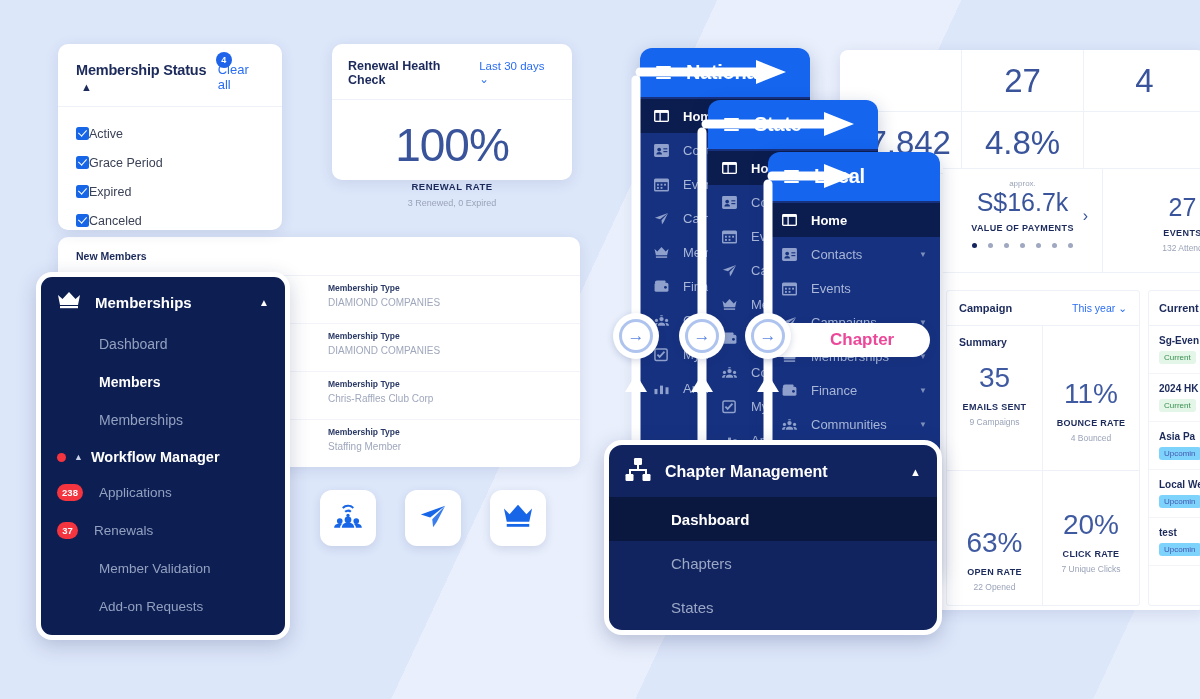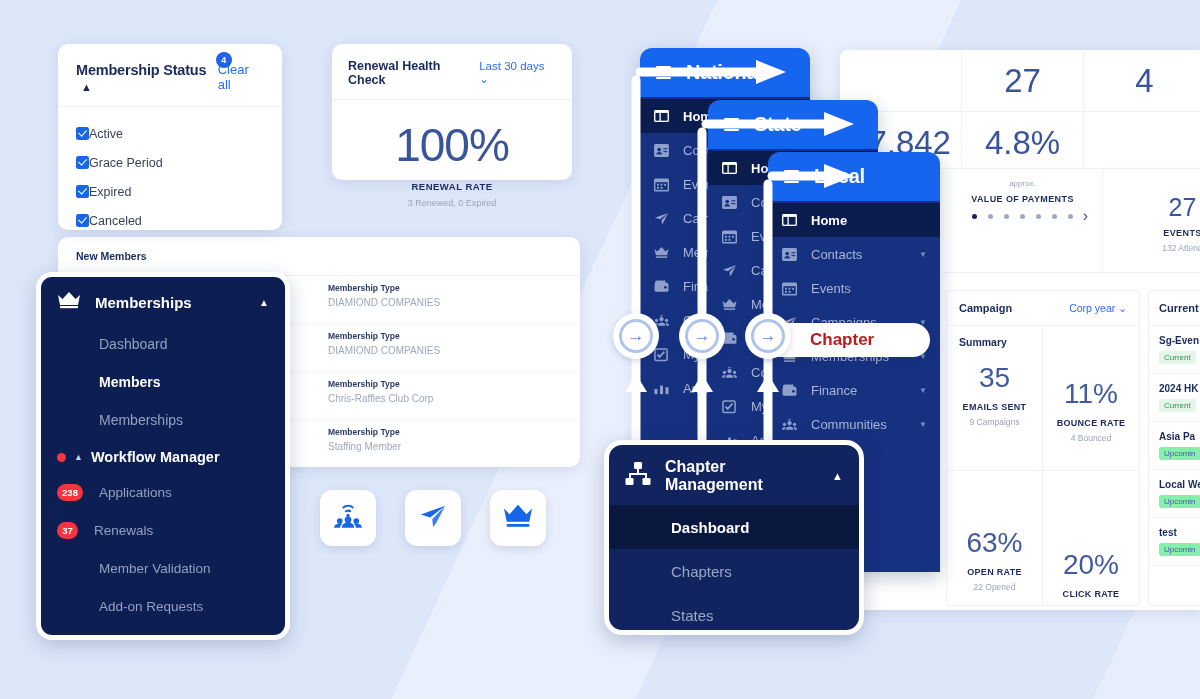--- a/index.html
+++ b/index.html
@@ -121,21 +121,21 @@
   .cp-note{ font-size:8.5px; color:#9aa3b8; margin-top:5px; }
 
   
   #events-panel{ position:absolute; left:1148px; top:290px; width:60px; height:316px;
                  background:#fff; border:1px solid #eef1f7; border-radius:3px; overflow:hidden; }
   .ev-head{ padding:11px 10px; font-size:11px; font-weight:700; color:#1b2a5b; border-bottom:1px solid #eef1f7; }
   .ev-row{ padding:9px 10px; border-bottom:1px solid #f2f4f9; white-space:nowrap; }
   .ev-name{ font-size:10px; font-weight:700; color:#1b2a5b; }
   .ev-badge{ display:inline-block; margin-top:5px; padding:2px 5px; border-radius:3px; font-size:8px; }
   .ev-badge.current{ background:#e3f6e8; color:#3a8f52; }
-  .ev-badge.upcoming{ background:#86efac; color:#4559b0; }
+  .ev-badge.upcoming{ background:#7dd3fc; color:#4559b0; }
 
   
   .sidebar{ position:absolute; border-radius:12px 12px 0 0; overflow:hidden;
             box-shadow:0 6px 18px rgba(20,40,100,.25); }
   .sb-head{ height:49px; background:#1565ef; display:flex; align-items:center; gap:15px; padding:0 16px; }
   .sb-title{ font-size:20px; font-weight:700; color:#fff; letter-spacing:-.3px; }
   .burger{ display:flex; flex-direction:column; gap:3.5px; }
   .burger span{ display:block; width:15px; height:2px; background:#fff; border-radius:1px; }
   .sb-body{ background:#16317f; height:100%; padding-top:2px; }
   .sb-item{ height:34px; display:flex; align-items:center; gap:13px; padding:0 13px; white-space:nowrap; }
@@ -144,42 +144,42 @@
   .sb-item.active .sb-label{ color:#fff; font-weight:700; }
   .sb-exp{ margin-left:auto; color:#7e8fbb; font-size:8px; }
   .sb-ico{ width:17px; height:17px; flex:none; display:flex; align-items:center; justify-content:center; color:#8ea0cb; }
   .sb-item.active .sb-ico{ color:#fff; }
 
   #sb-national{ left:640px; top:48px; width:170px; height:420px; }
   #sb-state{   left:708px; top:100px; width:170px; height:420px; }
   #sb-local{   left:768px; top:152px; width:172px; height:420px; }
 
   
-  #chapter-mgmt{ position:absolute; left:604px; top:440px; width:260px; height:195px;
+  #chapter-mgmt{ position:absolute; left:604px; top:440px; width:338px; height:195px;
      background:#12245f; border:5px solid #fff; border-radius:18px; overflow:hidden;
      box-shadow:0 6px 20px rgba(30,45,100,.25); }
   .cm-head{ display:flex; align-items:center; gap:14px; padding:13px 16px 11px 16px; }
   .cm-title{ font-size:16px; font-weight:700; color:#fff; flex:1; }
   .cm-item{ height:44px; display:flex; align-items:center; padding:0 0 0 62px;
             font-size:15px; color:#9aa7c6; }
   .cm-item.active{ background:#0a1840; color:#fff; font-weight:700; }
 
   
   .flow{ position:absolute; pointer-events:none; }
   .ring{ position:absolute; width:46px; height:46px; border-radius:50%; background:#fff;
          display:flex; align-items:center; justify-content:center; box-shadow:0 2px 7px rgba(30,50,110,.2); }
   .ring .inner{ width:34px; height:34px; border-radius:50%; border:3px solid #aec4ef;
                 display:flex; align-items:center; justify-content:center; color:#5c86e0; font-size:17px; }
   #ring1{ left:613px; top:313px; }
   #ring2{ left:679px; top:313px; }
   #ring3{ left:745px; top:313px; }
   .chapter-pill{ position:absolute; left:752px; top:323px; width:178px; height:34px;
      background:#fff; border-radius:17px; display:flex; align-items:center;
      padding-left:58px; box-shadow:0 2px 8px rgba(30,50,110,.16); }
-  .chapter-pill span{ font-size:17px; font-weight:700; color:#b91c1c; }
+  .chapter-pill span{ font-size:17px; font-weight:700; color:#ec4899;margin-left:20px; }
 </style>
 </head>
 <body>
 
 <div class="bg-band"></div>
 
 <div id="right-dash">
   <div class="rd-statrow">
     <div class="rd-statcell"></div>
     <div class="rd-statcell">27</div>
@@ -188,20 +188,21 @@
   <div class="rd-statrow">
     <div class="rd-statcell">97,842</div>
     <div class="rd-statcell">4.8%</div>
     <div class="rd-statcell"></div>
   </div>
 </div>
 
 <div class="stat-strip">
   <div class="stat-cell">
     <div class="stat-approx">approx.</div>
+    <div class="stat-big">S$16.7k</div>
     <div class="stat-cap">VALUE OF PAYMENTS</div>
     <div class="stat-chev">›</div>
     <div class="dots">
       <div class="dot on"></div>
       <div class="dot"></div>
       <div class="dot"></div>
       <div class="dot"></div>
       <div class="dot"></div>
       <div class="dot"></div>
       <div class="dot"></div>
@@ -210,41 +211,41 @@
   <div class="stat-cell">
     <div class="stat-big" style="margin-top:14px">27</div>
     <div class="stat-cap">EVENTS</div>
     <div class="stat-note">132 Attend</div>
   </div>
 </div>
 
 <div id="campaign-panel">
   <div class="cp-head">
     <div class="cp-title">Campaign</div>
-    <div class="cp-range"><span>Corp year</span> <span>⌄</span></div>
+    <div class="cp-range"><span>This year</span> <span>⌄</span></div>
   </div>
   <div class="cp-grid">
     <div class="cp-cell">
       <div class="cp-summary">Summary</div>
       <div class="cp-big">35</div>
       <div class="cp-cap">EMAILS SENT</div>
       <div class="cp-note">9 Campaigns</div>
     </div>
     <div class="cp-cell">
       <div class="cp-big" style="margin-top:38px">11%</div>
       <div class="cp-cap">BOUNCE RATE</div>
       <div class="cp-note">4 Bounced</div>
     </div>
     <div class="cp-cell r2">
       <div class="cp-big" style="margin-top:42px">63%</div>
       <div class="cp-cap">OPEN RATE</div>
       <div class="cp-note">22 Opened</div>
     </div>
     <div class="cp-cell r2">
-      <div class="cp-big" style="margin-top:64px">20%</div>
+      <div class="cp-big" style="margin-top:24px">20%</div>
       <div class="cp-cap">CLICK RATE</div>
       <div class="cp-note">7 Unique Clicks</div>
     </div>
   </div>
 </div>
 
 <div id="events-panel">
   <div class="ev-head">Current</div>
   <div class="ev-row">
     <div class="ev-name">Sg-Even</div>

